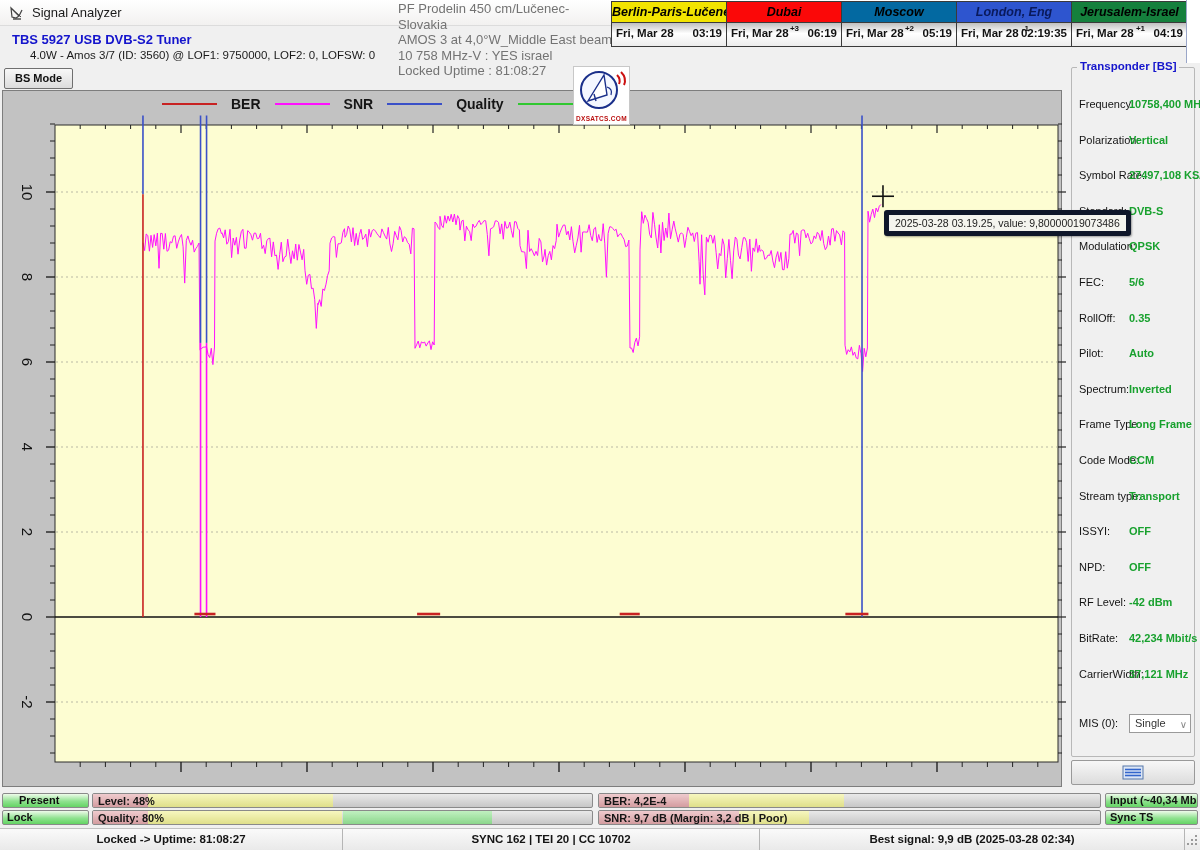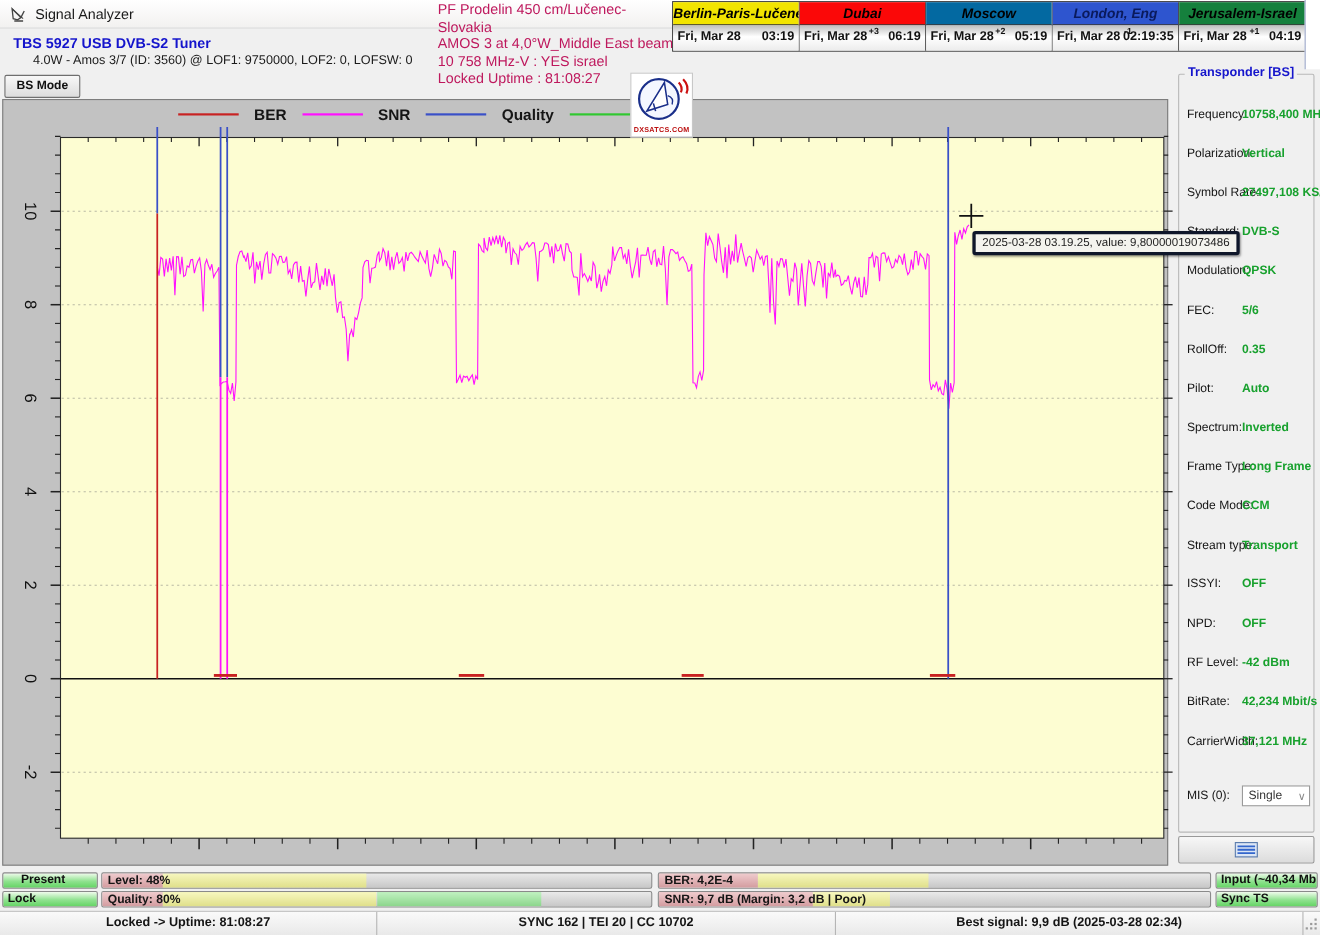--- a/index.html
+++ b/index.html
@@ -10,21 +10,21 @@
   .titlebar { position:absolute; left:0; top:0; width:1200px; height:26px;
     background:linear-gradient(#ffffff,#f2f1f0); border-bottom:1px solid #dcdcdc; }
   .titlebar .appicon { position:absolute; left:9px; top:5px; width:16px; height:16px; }
   .titlebar .apptitle { position:absolute; left:32px; top:5px; font-size:13px; color:#1a1a1a; }
 
   
   .tuner-name { position:absolute; left:12px; top:32px; font-size:13px; font-weight:bold; color:#1414cc; }
   .tuner-sub  { position:absolute; left:30px; top:49px; font-size:11.5px; color:#1a1a1a; }
 
   
-  .header-info { position:absolute; left:398px; top:1px; width:215px; font-size:13px; line-height:15.5px; color:#be185d; }
+  .header-info { position:absolute; left:398px; top:1px; width:215px; font-size:13px; line-height:15.5px; color:#737373; }
 
   
   .clocks { position:absolute; left:611px; top:1px; height:46px; display:flex; background:#fff; border:1px solid #3a3a3a; }
   .clock { width:115px; border-right:1px solid #3a3a3a; }
   .clock:last-child { border-right:none; }
   .clock .city { height:21px; line-height:21px; text-align:center; font-size:12.5px; font-weight:bold; font-style:italic; border-bottom:1px solid #3a3a3a; white-space:nowrap; overflow:hidden; }
   .clock .row { position:relative; height:23px; background:linear-gradient(#bfbfbf,#ffffff 45%,#ececec); }
   .clock .date { position:absolute; left:4px; top:4px; font-size:11.5px; font-weight:bold; }
   .clock .off  { position:absolute; right:42px; top:1px; font-size:8px; font-weight:bold; }
   .clock .time { position:absolute; right:4px; top:4px; font-size:11.5px; font-weight:bold; }
@@ -47,21 +47,21 @@
   .logo { position:absolute; left:573px; top:66px; width:57px; height:59px; background:#fff;
     border:1px solid #c8c8c8; text-align:center; z-index:6; }
   .logo .txt { position:absolute; left:0; right:0; bottom:2px; font-size:6.5px; font-weight:bold; color:#bb1111; letter-spacing:.3px; }
 
   #plot-wrap { position:absolute; left:40px; top:115px; width:1030px; height:662px; }
   #ylabels span { position:absolute; width:24px; height:20px; text-align:center; font-size:15px; color:#111;
     transform:rotate(90deg); }
 
   
   .tooltip { position:absolute; left:884px; top:210px; padding:2px 6px; font-size:10.5px; color:#222;
-    background:#f4f4ee; border:3px solid #0f172a; border-radius:3px; box-shadow:1px 1px 2px rgba(0,0,0,.35); white-space:nowrap; z-index:7; }
+    background:#f4f4ee; border:5px solid #0f172a; border-radius:3px; box-shadow:1px 1px 2px rgba(0,0,0,.35); white-space:nowrap; z-index:7; }
 
   
   .groupbox { position:absolute; left:1071px; top:67px; width:124px; height:690px; border:1px solid #b8b8b8; border-radius:2px; }
   .groupbox .gb-title { position:absolute; left:5px; top:-8px; padding:0 3px; background:#f0f0f0;
     font-size:11.5px; font-weight:bold; color:#1515cc; }
   .tp-row { position:absolute; left:0; width:100%; }
   .tp-row .l { position:absolute; left:7px; top:0; font-size:11px; color:#141414; }
   .tp-row .v { position:absolute; left:57px; top:0; font-size:11px; font-weight:bold; color:#18a12e; white-space:nowrap; }
   .mis-select { position:absolute; left:57px; width:62px; height:19px; background:#fff; border:1px solid #9a9a9a;
     font-size:11px; line-height:17px; padding-left:5px; color:#333; }

